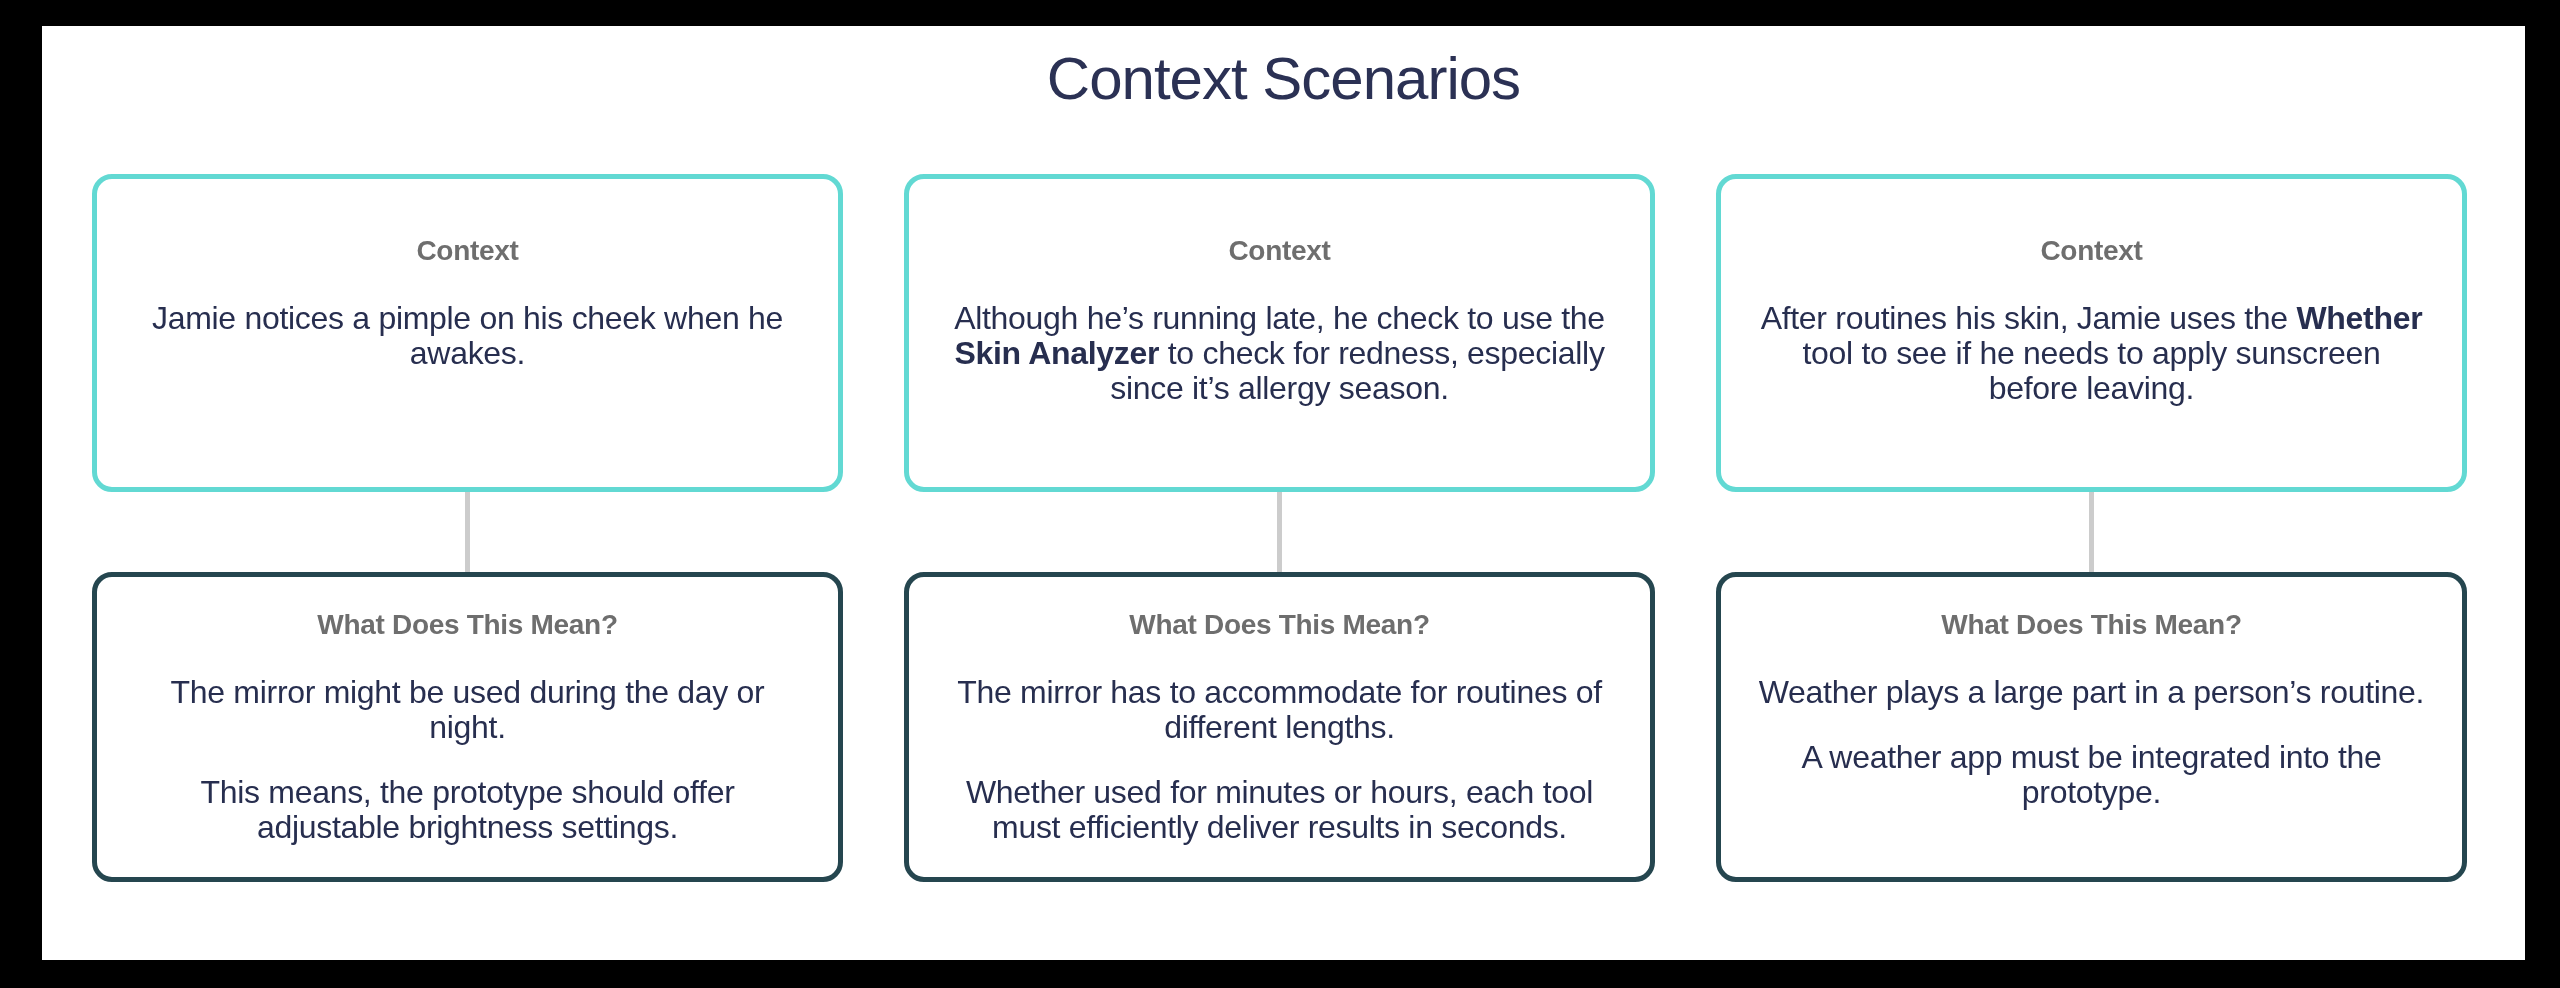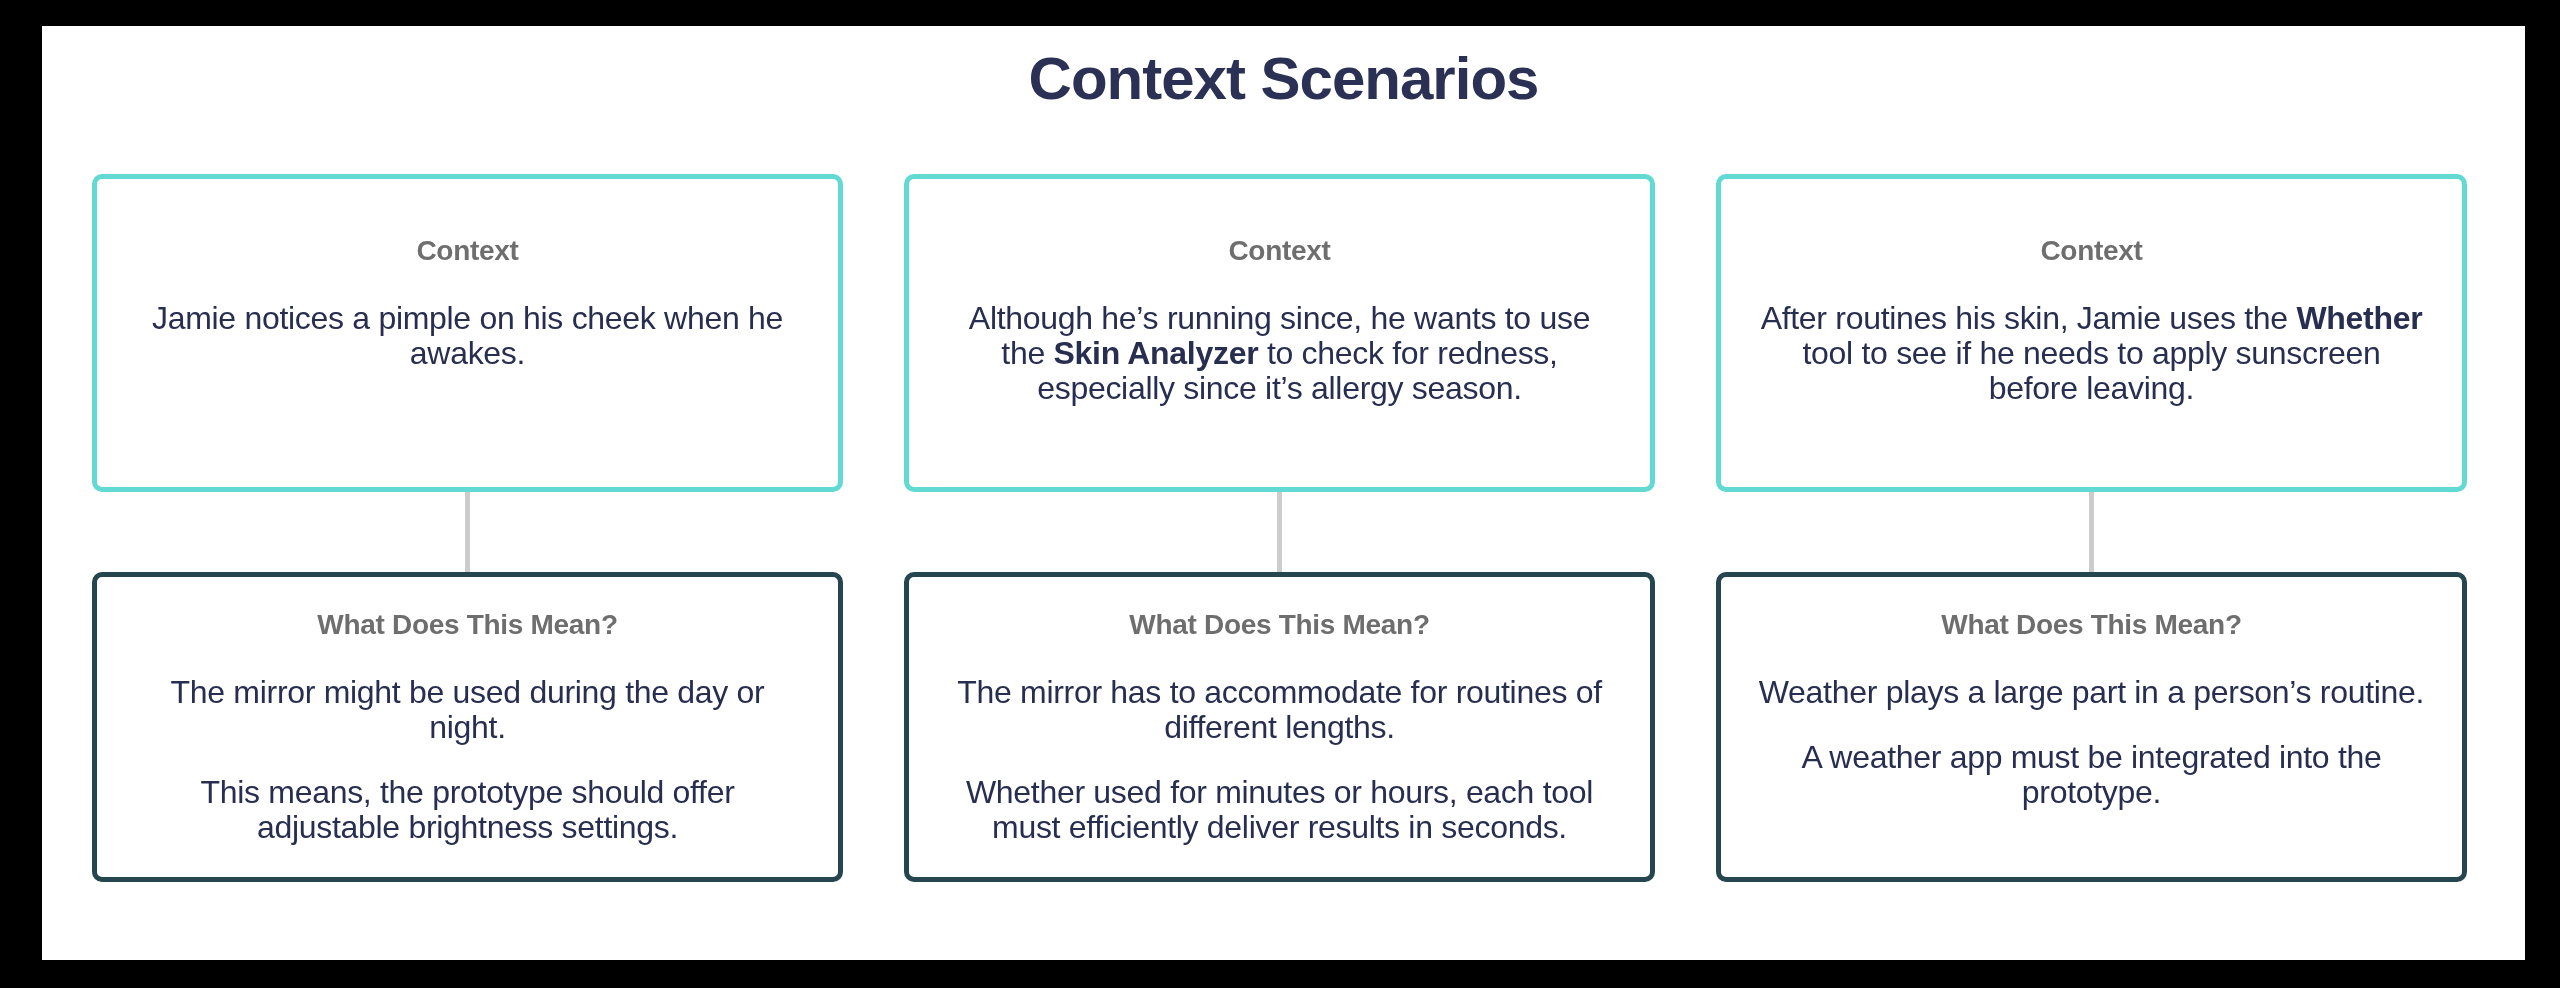--- a/index.html
+++ b/index.html
@@ -21,41 +21,41 @@
     width: 2483px;
     height: 934px;
     background: var(--canvas, #ffffff);
   }
   .title {
     margin: 0;
     padding-top: 20px;
     line-height: 66px;
     text-align: center;
     font-size: 60px;
-    font-weight: 700;
+    font-weight: 400;
     letter-spacing: -1px;
     color: var(--title-text, #2b3154);
   }
   .grid {
     display: flex;
     gap: 61px;
     padding: 0 58px 0 50px;
     margin-top: 62px;
   }
   .column {
     flex: 1 1 0;
     display: flex;
     flex-direction: column;
     align-items: center;
     min-width: 0;
   }
   .box {
     width: 100%;
     box-sizing: border-box;
-    border-radius: 10px;
+    border-radius: 20px;
     background: #ffffff;
     text-align: center;
   }
   .context-box {
     border: 5px solid var(--context-border, #62d9d3);
     height: 318px;
     padding: 56px 34px 0 34px;
   }
   .meaning-box {
     border: 5px solid var(--meaning-border, #25464f);
@@ -106,21 +106,21 @@
             <p><span>The mirror might be used during the day or night.</span></p>
             <p><span>This means, the  prototype should offer adjustable brightness settings.</span></p>
           </div>
       </div>
     </div>
 
     <div class="column">
       <div class="box context-box">
         <div class="box-heading">Context</div>
         <div class="box-body">
-            <p><span>Although he’s running since, he wants to use the </span><b>Skin Analyzer</b><span> to check for redness, especially since it’s allergy season.</span></p>
+            <p><span>Although he’s running late, he check to use the </span><b>Skin Analyzer</b><span> to check for redness, especially since it’s allergy season.</span></p>
           </div>
       </div>
       <div class="connector"></div>
       <div class="box meaning-box">
         <div class="box-heading">What Does This Mean?</div>
         <div class="box-body">
             <p><span>The mirror has to accommodate for routines of different lengths.</span></p>
             <p><span>Whether used for minutes or hours, each tool must efficiently deliver results in seconds.</span></p>
           </div>
       </div>

